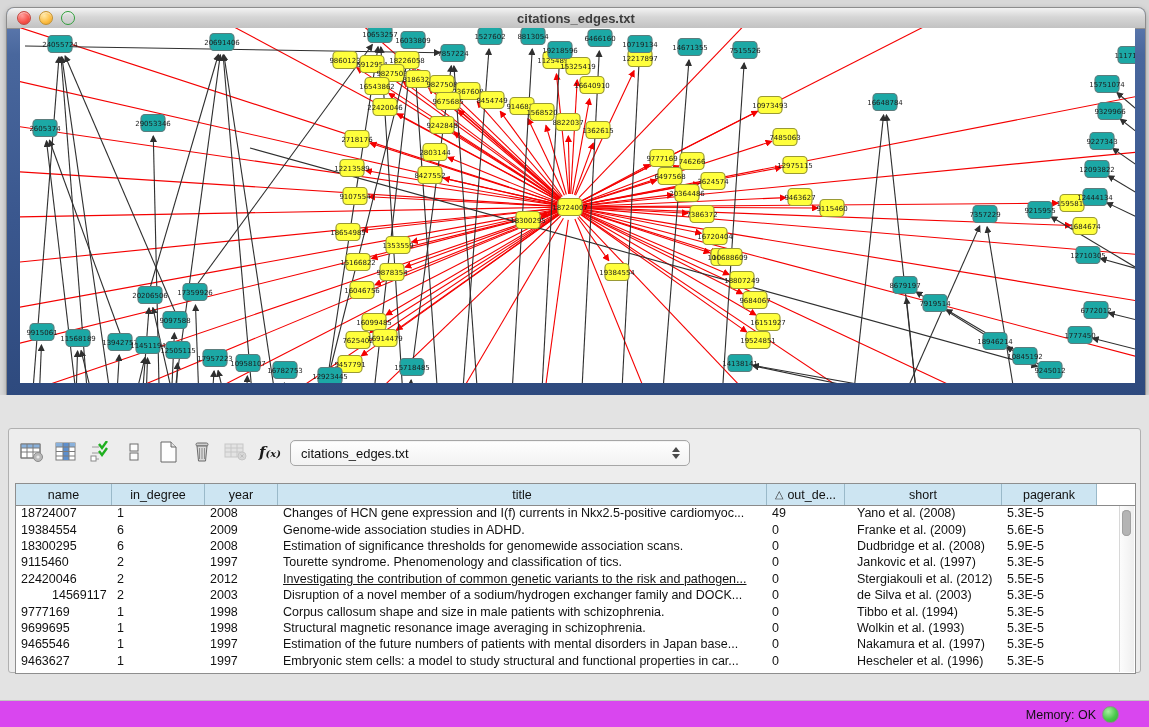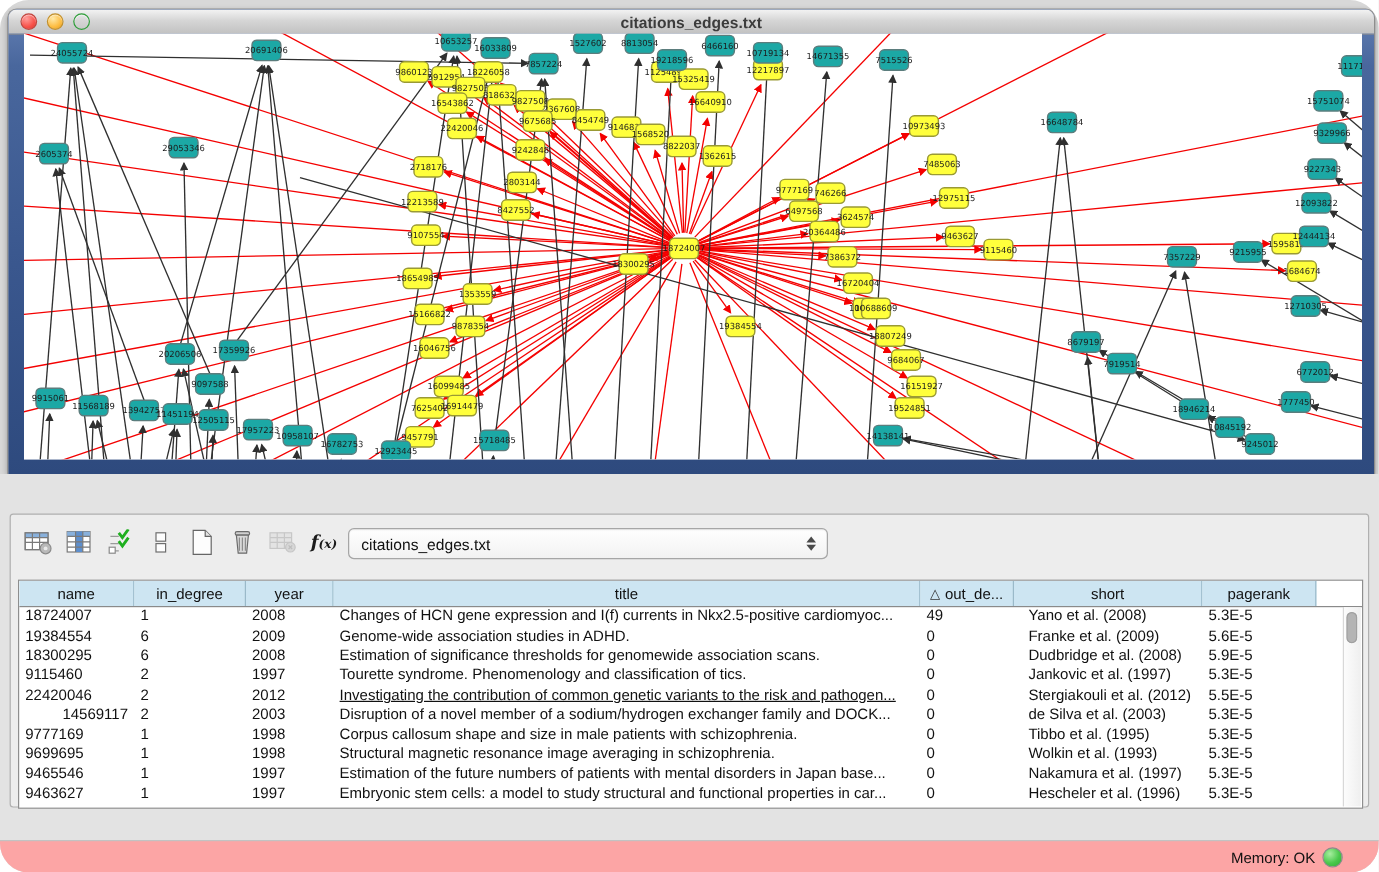--- a/index.html
+++ b/index.html
@@ -1,17 +1,17 @@
 <!DOCTYPE html>
 <html><head>
 <meta charset="utf-8">
 <style>
   html,body{margin:0;padding:0;}
   #app{position:relative;width:1149px;height:727px;background:#d8d8d8;overflow:hidden;
-       font-family:"Liberation Sans",sans-serif;border-radius:24px;-webkit-font-smoothing:antialiased;}
+       font-family:"Liberation Sans",sans-serif;-webkit-font-smoothing:antialiased;}
 
   
   .net-window{position:absolute;left:7px;top:8px;width:1138px;height:387px;
     border-radius:7px 7px 0 0;
     background:linear-gradient(180deg,#6480b4 0%,#49679d 12%,#3a578e 55%,#2e4a7e 100%);
     box-shadow:0 0 0 1px #8d8d8d,0 2px 6px rgba(0,0,0,.35);}
   .titlebar{position:absolute;left:0;top:0;right:0;height:20px;border-radius:7px 7px 0 0;
     background:linear-gradient(180deg,#f3f3f3,#d6d6d6 45%,#c2c2c2);
     border-bottom:1px solid #8f8f8f;display:flex;align-items:center;}
   .lights{display:flex;gap:8px;margin-left:10px;}
@@ -61,21 +61,21 @@
   .td{box-sizing:border-box;font-size:12.5px;color:#111;white-space:nowrap;overflow:hidden;padding-left:5px;}
   .vsb{position:absolute;top:22px;right:1px;width:14px;bottom:1px;background:linear-gradient(90deg,#fcfcfc,#efefef);border-left:1px solid #d8d8d8;}
   .vsb .thumb{position:absolute;left:2px;top:4px;width:9px;height:26px;border-radius:5px;background:#b4b4b4;box-shadow:inset 0 0 0 1px #a0a0a0;}
 
   .tabs{position:absolute;left:50%;top:276px;transform:translateX(-50%);display:flex;
     border:1px solid #b0b0b0;border-radius:5px;overflow:hidden;background:#fdfdfd;box-shadow:0 1px 1px rgba(255,255,255,.7);}
   .tab{padding:3px 16px;font-size:13px;color:#1a1a1a;background:#fdfdfd;border-right:1px solid #c4c4c4;}
   .tab:last-child{border-right:none;}
   .tab.active{background:linear-gradient(180deg,#8a8a8a,#6f6f6f);color:#f2f2f2;}
 
-  .statusbar{position:absolute;left:0;top:305px;right:0;height:27px;background:#fca5a5;border-top:1px solid #c2c2c2;}
+  .statusbar{position:absolute;left:0;top:305px;right:0;height:27px;background:#d946ef;border-top:1px solid #c2c2c2;}
   .mem{position:absolute;right:30px;top:0;height:27px;display:flex;align-items:center;gap:6px;}
   .mem-label{font-size:12.5px;color:#111;}
   .mem-dot{width:15px;height:15px;border-radius:50%;border:1px solid #8c8c8c;
     background:radial-gradient(circle at 35% 30%,#a8eea0,#49c84b 55%,#2fae35);}
 </style>
 </head>
 <body>
 
 <div id="app">
 
@@ -809,21 +809,21 @@
               <div class="td" style="width: 78px;">0</div>
               <div class="td" style="width: 157px; padding-left: 12px;">de Silva et al. (2003)</div>
               <div class="td" style="width: 95px;">5.3E-5</div>
             </div>
             <div class="tr">
               <div class="td" style="width: 96px;">9777169</div>
               <div class="td" style="width: 93px;">1</div>
               <div class="td" style="width: 73px;">1998</div>
               <div class="td" style="width: 489px;">Corpus callosum shape and size in male patients with schizophrenia.</div>
               <div class="td" style="width: 78px;">0</div>
-              <div class="td" style="width: 157px; padding-left: 12px;">Tibbo et al. (1995)</div>
+              <div class="td" style="width: 157px; padding-left: 12px;">Tibbo et al. (1994)</div>
               <div class="td" style="width: 95px;">5.3E-5</div>
             </div>
             <div class="tr">
               <div class="td" style="width: 96px;">9699695</div>
               <div class="td" style="width: 93px;">1</div>
               <div class="td" style="width: 73px;">1998</div>
               <div class="td" style="width: 489px;">Structural magnetic resonance image averaging in schizophrenia.</div>
               <div class="td" style="width: 78px;">0</div>
               <div class="td" style="width: 157px; padding-left: 12px;">Wolkin et al. (1993)</div>
               <div class="td" style="width: 95px;">5.3E-5</div>

